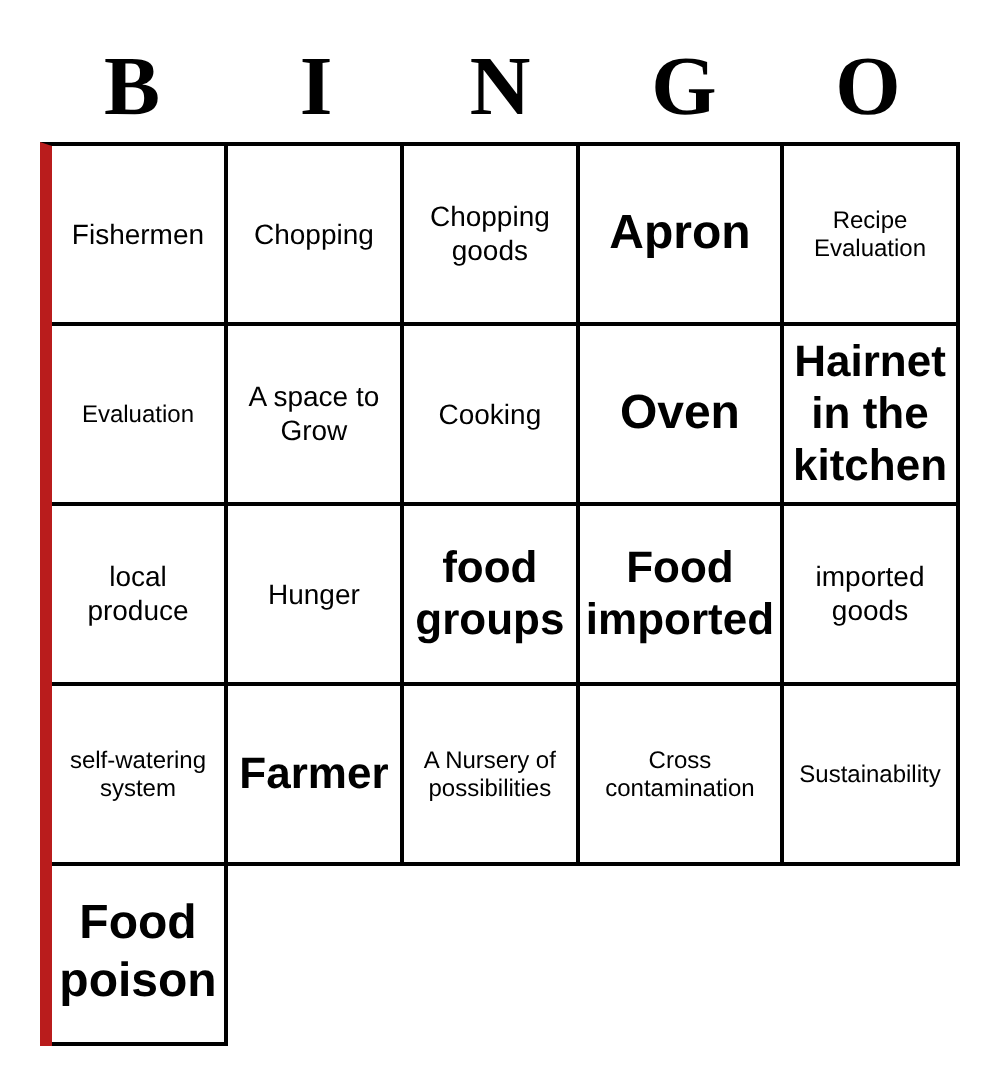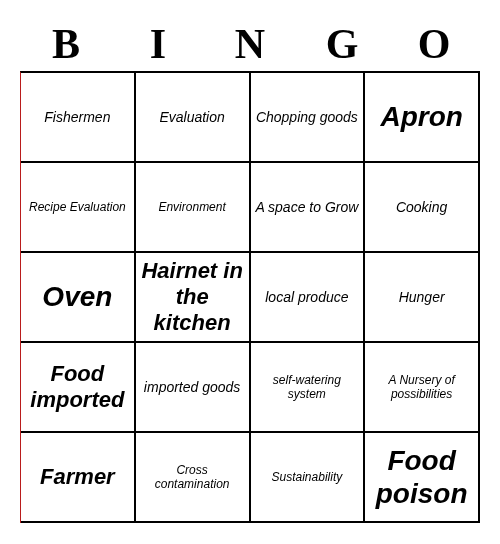--- a/index.html
+++ b/index.html
@@ -23,24 +23,23 @@
       margin-bottom: 4px;
     }
     .bingo-header span {
       font-size: 42px;
       font-weight: bold;
       font-family: Georgia, serif;
       line-height: 1.1;
     }
     .bingo-grid {
       display: grid;
-      grid-template-columns: repeat(4, 1fr);
-      border-left: 1px solid #b91c1c;
+      grid-template-columns: repeat(5, 1fr);
+      border-left: 6px solid #b91c1c;
       border-top: 2px solid #000;
-      font-style: italic;
     }
     .bingo-cell {
       border-right: 2px solid #000;
       border-bottom: 2px solid #000;
       min-height: 90px;
       display: flex;
       align-items: center;
       justify-content: center;
       text-align: center;
       padding: 4px 3px;
@@ -53,21 +52,21 @@
       font-size: 22px;
       font-weight: bold;
     }
     .size-medium {
       font-size: 14px;
     }
     .size-small {
       font-size: 12px;
     }
     .size-xlarge {
-      font-size: 28px;
+      font-size: 24px;
       font-weight: bold;
     }
   </style>
 </head>
 <body>
 
 <div class="bingo-card">
   <div class="bingo-header">
 
   <span>B</span>
@@ -75,66 +74,69 @@
       <span>N</span>
       <span>G</span>
       <span>O</span>
     </div>
   <div class="bingo-grid">
 
   <div class="bingo-cell">
         <span class="cell-text size-medium">Fishermen</span>
       </div>
       <div class="bingo-cell">
-        <span class="cell-text size-medium">Evaluation</span>
+        <span class="cell-text size-medium">Chopping</span>
       </div>
       <div class="bingo-cell">
         <span class="cell-text size-medium">Chopping goods</span>
       </div>
       <div class="bingo-cell">
         <span class="cell-text size-xlarge">Apron</span>
       </div>
       <div class="bingo-cell">
         <span class="cell-text size-small">Recipe Evaluation</span>
       </div>
       <div class="bingo-cell">
-        <span class="cell-text size-small">Environment</span>
+        <span class="cell-text size-small">Evaluation</span>
       </div>
       <div class="bingo-cell">
         <span class="cell-text size-medium">A space to Grow</span>
       </div>
       <div class="bingo-cell">
         <span class="cell-text size-medium">Cooking</span>
       </div>
       <div class="bingo-cell">
         <span class="cell-text size-xlarge">Oven</span>
       </div>
       <div class="bingo-cell">
         <span class="cell-text size-large">Hairnet in the kitchen</span>
       </div>
       <div class="bingo-cell">
         <span class="cell-text size-medium">local produce</span>
       </div>
       <div class="bingo-cell">
         <span class="cell-text size-medium">Hunger</span>
       </div>
       <div class="bingo-cell">
+        <span class="cell-text size-large">food groups</span>
+      </div>
+      <div class="bingo-cell">
         <span class="cell-text size-large">Food imported</span>
       </div>
       <div class="bingo-cell">
         <span class="cell-text size-medium">imported goods</span>
       </div>
       <div class="bingo-cell">
         <span class="cell-text size-small">self-watering system</span>
       </div>
       <div class="bingo-cell">
-        <span class="cell-text size-small">A Nursery of possibilities</span>
+        <span class="cell-text size-large">Farmer</span>
       </div>
       <div class="bingo-cell">
-        <span class="cell-text size-large">Farmer</span>
+        <span class="cell-text size-small">A Nursery of possibilities</span>
       </div>
       <div class="bingo-cell">
         <span class="cell-text size-small">Cross contamination</span>
       </div>
       <div class="bingo-cell">
         <span class="cell-text size-small">Sustainability</span>
       </div>
       <div class="bingo-cell">
         <span class="cell-text size-xlarge">Food poison</span>
       </div>

